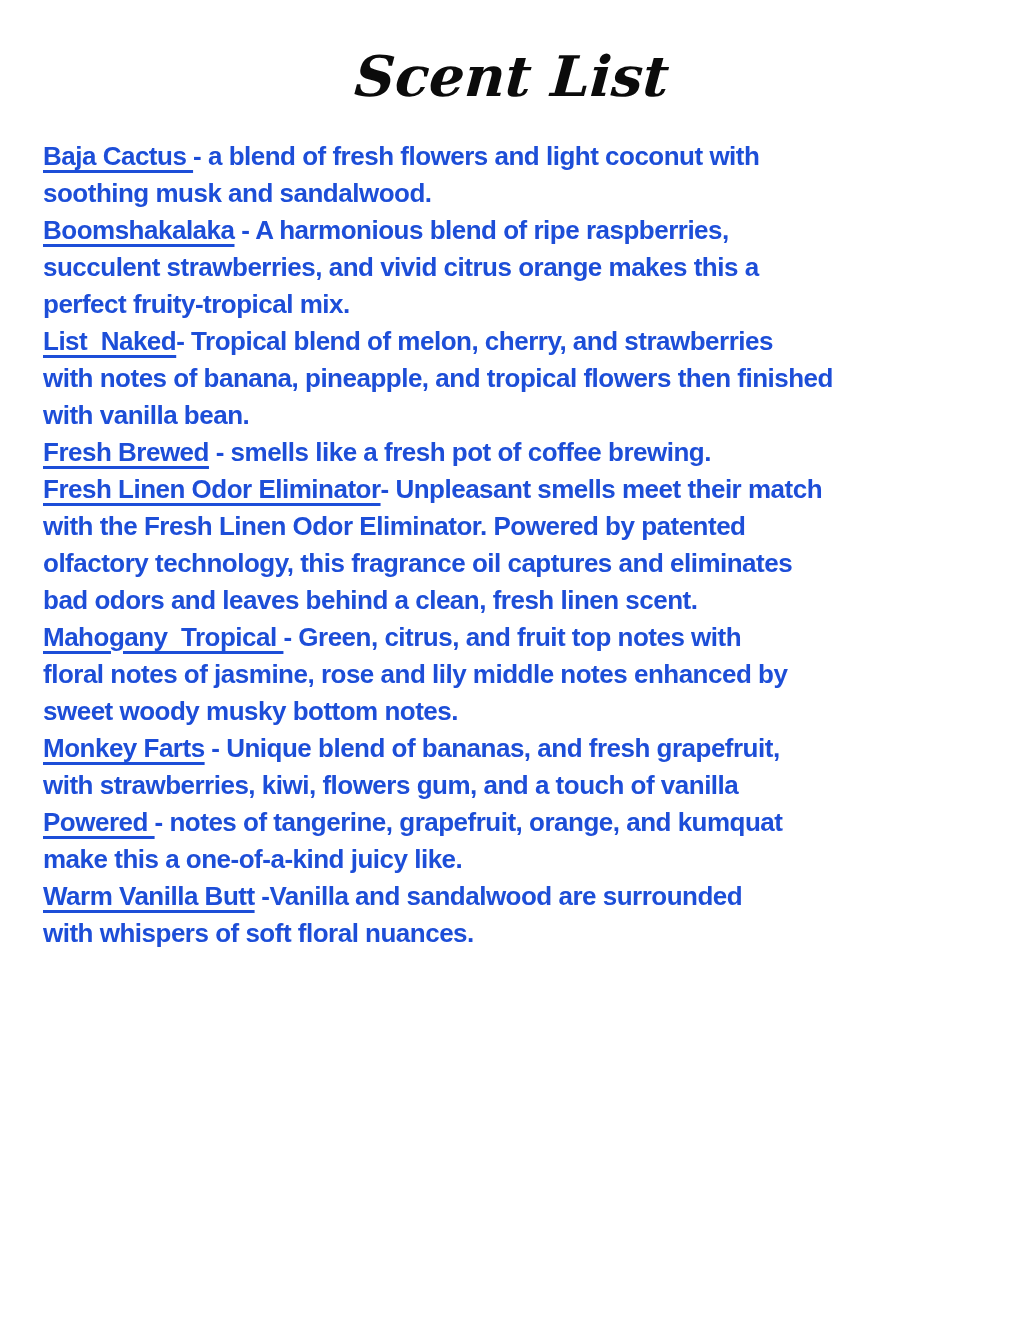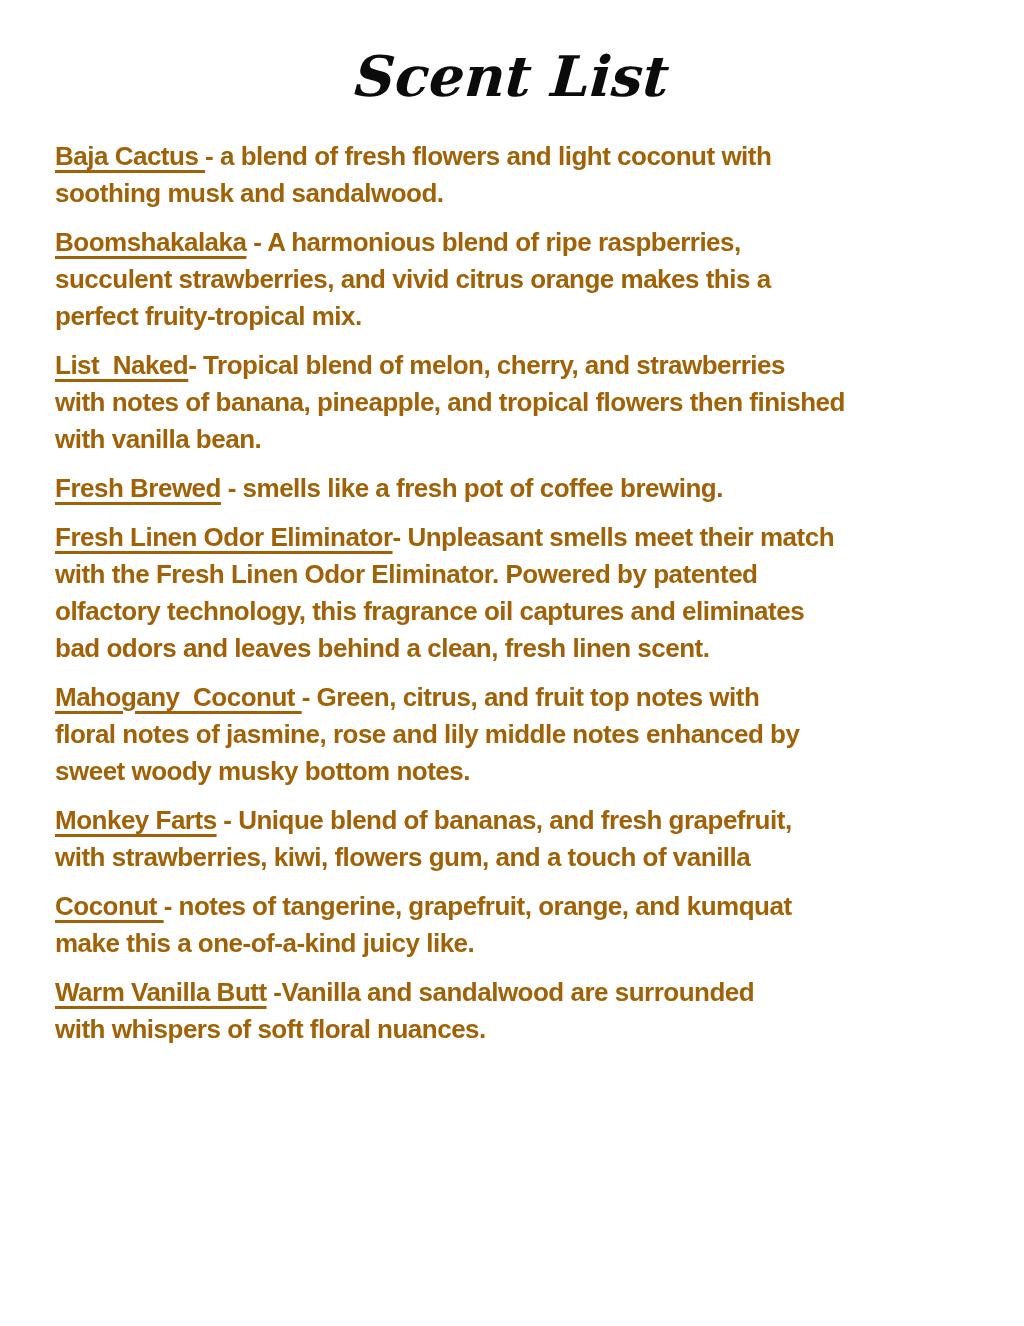--- a/index.html
+++ b/index.html
@@ -26,27 +26,27 @@
     color: #0b0b0b;
     letter-spacing: 0px;
     transform: skewX(-4deg);
   }
   .entries {
     margin-top: 20px;
     padding-left: 43px;
     padding-right: 10px;
   }
   .entry {
-    margin: 12px;
+    margin: 0;
     white-space: pre; 
     font-weight: 700;
     font-size: 26px;
     line-height: 37px;
     letter-spacing: -0.5px;
-    color: #a16207;
+    color: #1d4ed8;
   }
   .scent-name {
     text-decoration: underline;
     text-decoration-thickness: 2.5px;
     text-underline-offset: 5px;
   }
 </style>
 </head>
 <body>
 
@@ -68,28 +68,28 @@
 with vanilla bean.</span></p>
 
 
     <p class="entry"><span class="scent-name">Fresh Brewed</span><span class="scent-desc"> - smells like a fresh pot of coffee brewing.</span></p>
 
     <p class="entry"><span class="scent-name">Fresh Linen Odor Eliminator</span><span class="scent-desc">- Unpleasant smells meet their match
 with the Fresh Linen Odor Eliminator. Powered by patented
 olfactory technology, this fragrance oil captures and eliminates
 bad odors and leaves behind a clean, fresh linen scent.</span></p>
 
-    <p class="entry"><span class="scent-name">Mahogany  Coconut </span><span class="scent-desc">- Green, citrus, and fruit top notes with
+    <p class="entry"><span class="scent-name">Mahogany  Tropical </span><span class="scent-desc">- Green, citrus, and fruit top notes with
 floral notes of jasmine, rose and lily middle notes enhanced by
 sweet woody musky bottom notes.</span></p>
 
     <p class="entry"><span class="scent-name">Monkey Farts</span><span class="scent-desc"> - Unique blend of bananas, and fresh grapefruit,
 with strawberries, kiwi, flowers gum, and a touch of vanilla</span></p>
 
 
-    <p class="entry"><span class="scent-name">Coconut </span><span class="scent-desc">- notes of tangerine, grapefruit, orange, and kumquat
+    <p class="entry"><span class="scent-name">Powered </span><span class="scent-desc">- notes of tangerine, grapefruit, orange, and kumquat
 make this a one-of-a-kind juicy like.</span></p>
 
     <p class="entry"><span class="scent-name">Warm Vanilla Butt</span><span class="scent-desc"> -Vanilla and sandalwood are surrounded
 with whispers of soft floral nuances.</span></p>
 
   </div>
 </div>
 
 </body></html>

